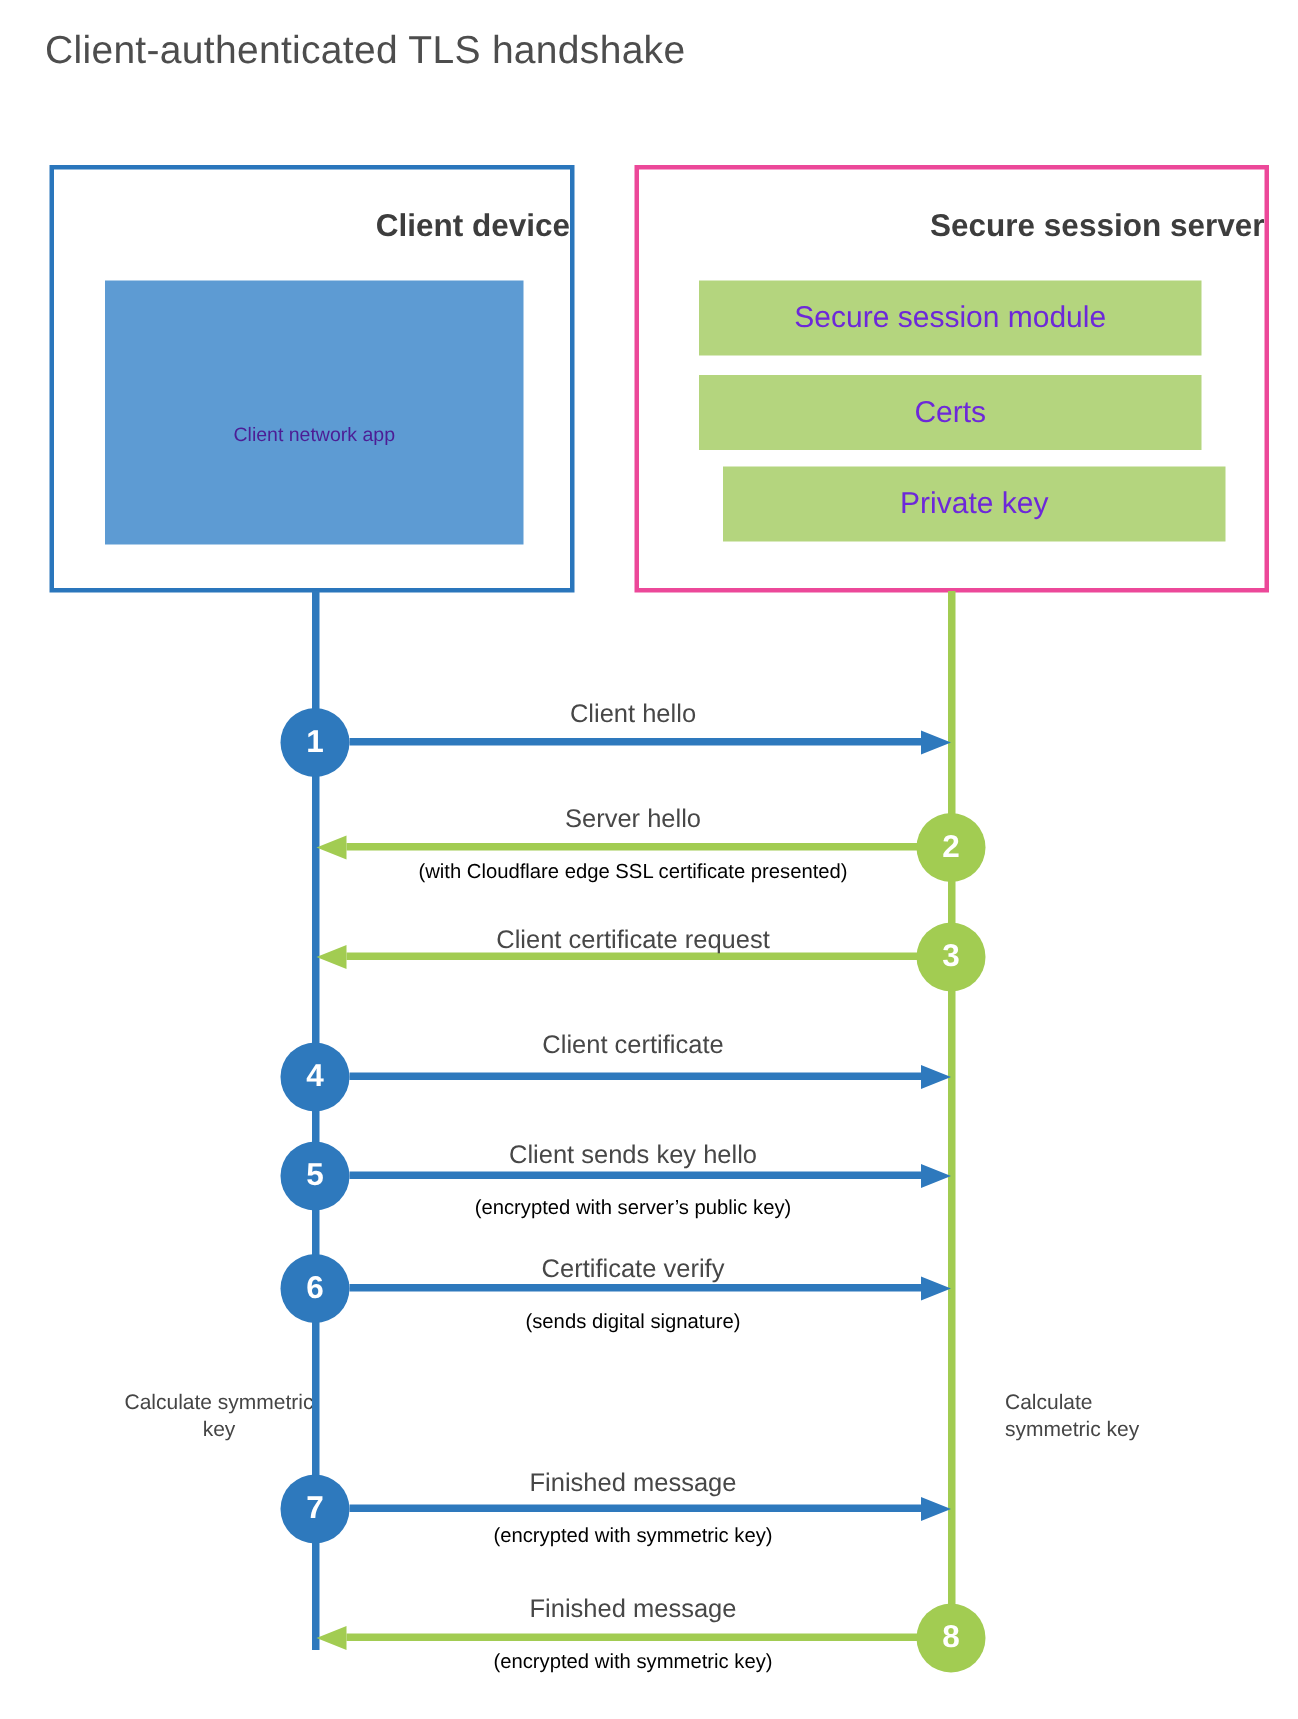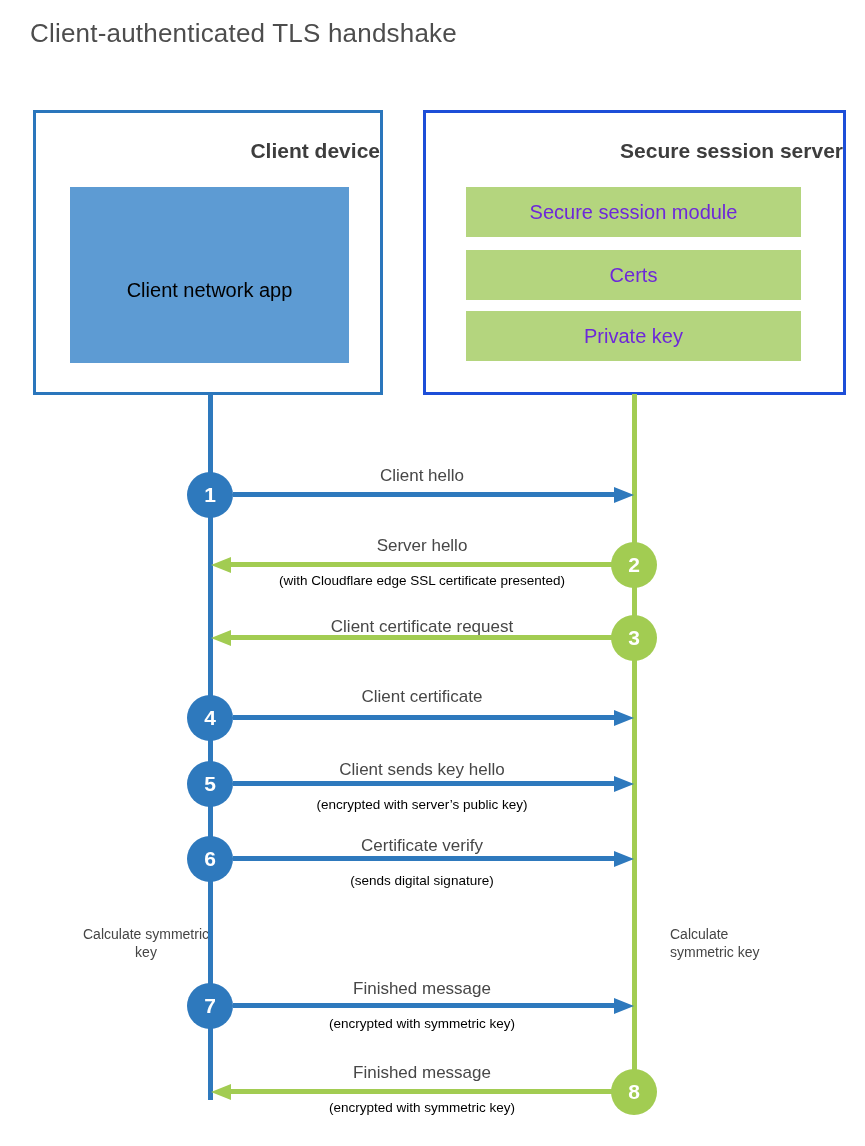--- a/index.html
+++ b/index.html
@@ -29,59 +29,59 @@
     top: 110px;
     height: 285px;
     background: #ffffff;
   }
   .client-box {
     left: 33px; width: 350px;
     border: 3px solid #2a76bc;
   }
   .server-box {
     left: 423px; width: 423px;
-    border: 3px solid #1d4ed8;
+    border: 3px solid #ec4899;
   }
   .actor-title {
     position: absolute;
     left: 0; right: 0;
     top: 26px;
     text-align: right;
     font-size: 21px;
     font-weight: bold;
     color: #3d3d3d;
   }
   .client-app {
     position: absolute;
     left: 34px; top: 74px;
     width: 279px; height: 176px;
     background: #5d9bd3;
     display: flex; align-items: center; justify-content: center;
     text-align: center;
   }
   .client-app-label {
-    color: #000000;
-    font-size: 20px;
+    color: #4c1d95;
+    font-size: 13px;
     line-height: 26px;
     max-width: 180px;
     margin-top: 29px;
   }
   .module-bar {
     position: absolute;
     left: 40px;
     width: 335px; height: 50px;
     background: #b4d57e;
     color: #6d28d9;
     font-size: 20px;
     display: flex; align-items: center; justify-content: center;
     text-align: center;
   }
   .module-1 { top: 74px; }
   .module-2 { top: 137px; }
-  .module-3 { top: 198px; }
+  .module-3 { top: 198px; margin-left: 16px; }
   
   .vline { position: absolute; width: 5px; top: 394px; z-index: 1; }
   .vline-client { left: 208px; height: 706px; background: #2e79bd; }
   .vline-server { left: 632px; height: 698px; background: #a2cc52; }
   
   .circle {
     position: absolute;
     width: 46px; height: 46px;
     border-radius: 50%;
     color: #ffffff;

